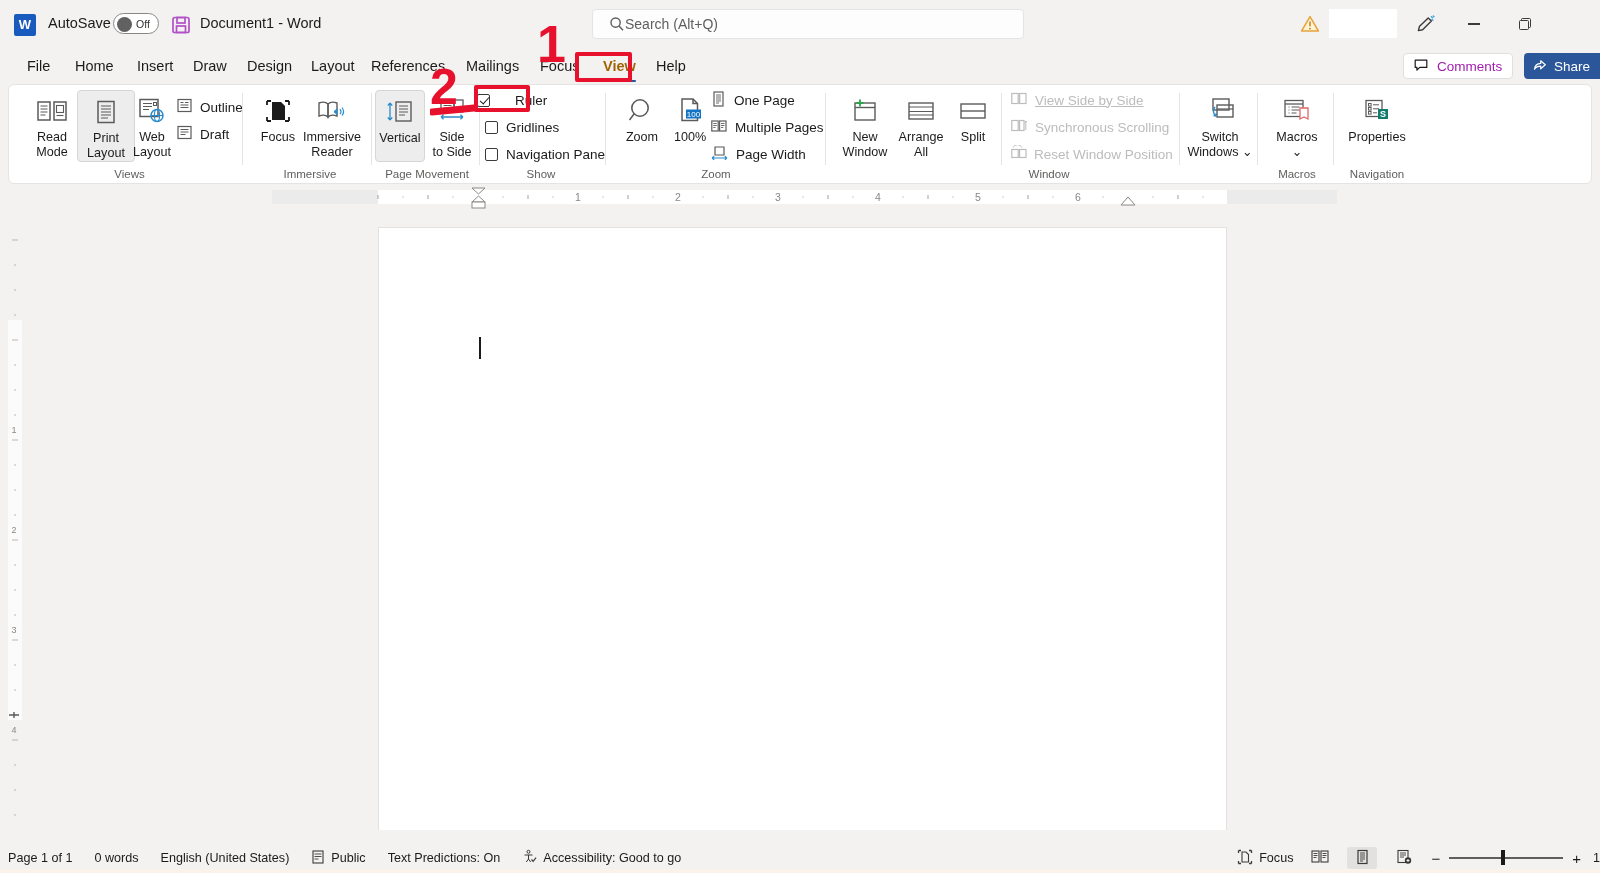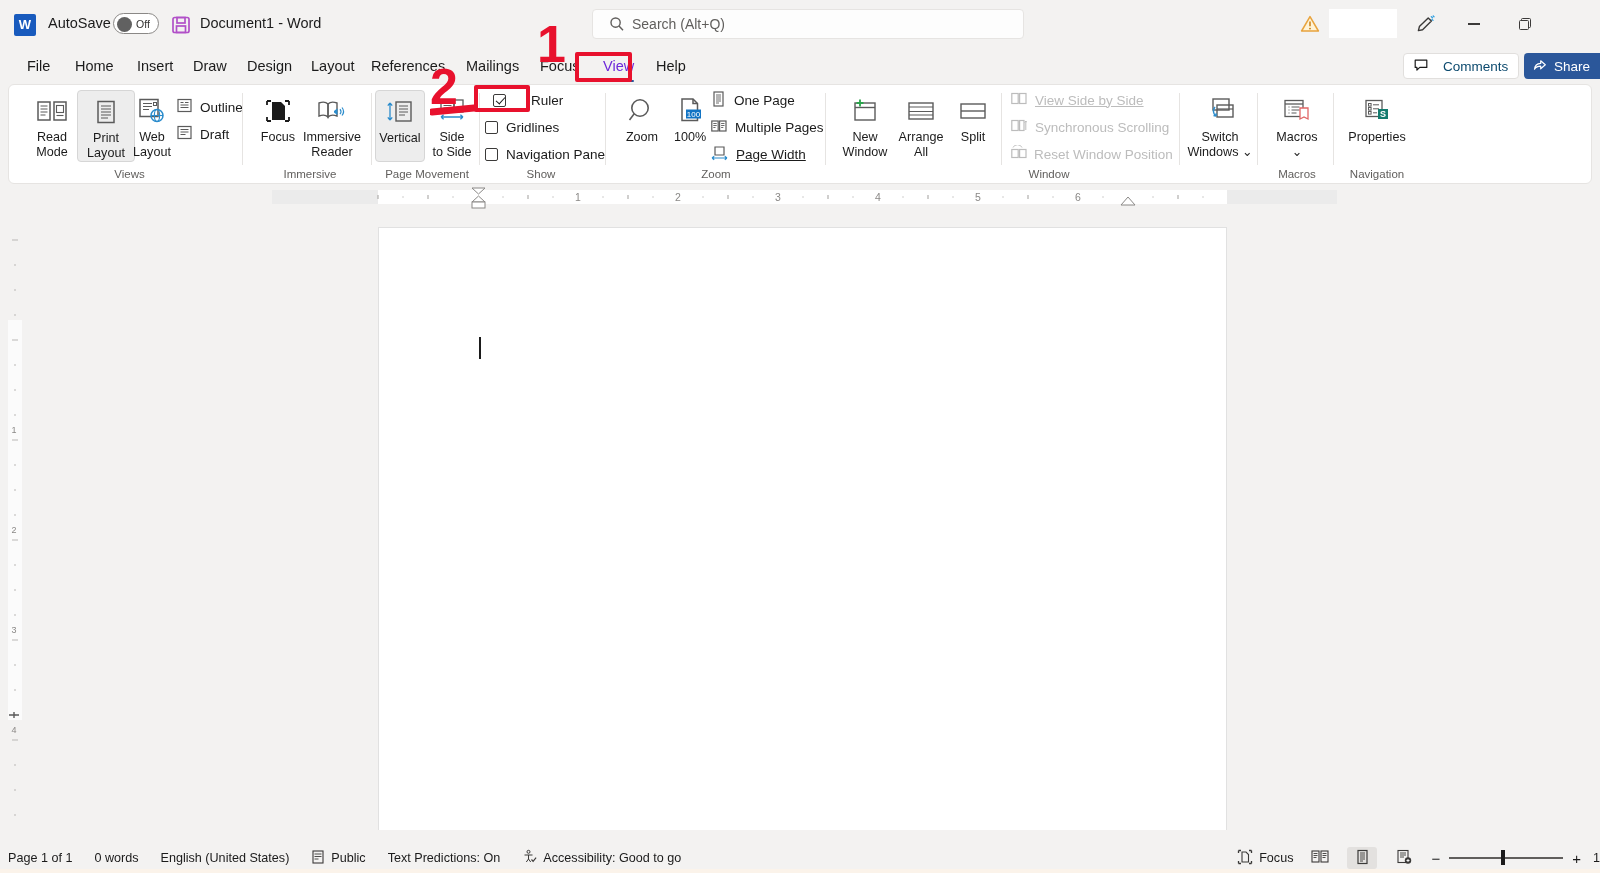--- a/index.html
+++ b/index.html
@@ -44,21 +44,21 @@
   .doc-title {
     position: absolute; left: 200px; top: 15px; font-size: 14.5px; color: #1b1b1b;
     white-space: nowrap;
   }
   .searchbar {
     position: absolute; left: 592px; top: 9px; width: 432px; height: 30px;
     background: #fdfdfd; border: 1px solid #e6e4e2; border-radius: 4px;
     display: flex; align-items: center;
   }
   .search-icon-wrap { margin-left: 16px; width: 16px; height: 16px; display:flex; align-items:center; }
-  .search-ph { margin-left: 7px; font-size: 14px; color: #605e5c; }
+  .search-ph { margin-left: 0; font-size: 14px; color: #605e5c; }
   .warn-icon { position: absolute; left: 1300px; top: 14px; width: 20px; height: 20px; }
   .redact-box {
     position: absolute; left: 1329px; top: 9px; width: 68px; height: 29px;
     background: #ffffff;
   }
   .pen-icon { position: absolute; left: 1415px; top: 14px; width: 21px; height: 21px; }
   .winbtn { position: absolute; top: 8px; width: 44px; height: 32px;
     display: flex; align-items: center; justify-content: center; }
   .winbtn.min { left: 1452px; }
   .winbtn.max { left: 1503px; }
@@ -71,29 +71,29 @@
   
   .tabstrip {
     position: absolute; top: 48px; left: 0; width: 1600px; height: 36px;
     background: #f3f2f1;
   }
   .tab {
     position: absolute; top: 4px; height: 28px; padding: 0 11px;
     font-size: 14.5px; color: #1b1b1b; line-height: 28px; white-space: nowrap;
     border-radius: 4px;
   }
-  .tab.active { color: #6d28d9; }
+  .tab.active { color: #a16207; font-weight: bold; }
   .tab.active::after {
     content: ""; position: absolute; left: 11px; right: 11px; bottom: -2px;
     height: 2.5px; background: #2b579a; border-radius: 2px;
   }
   .comments-btn {
     position: absolute; top: 53px; left: 1403px; height: 26px; padding: 0 10px;
     background: #fff; border: 1px solid #e1dfdd; border-radius: 4px;
-    display: flex; align-items: center; gap: 15px; font-size: 13.5px; color: #0c4a6e;
+    display: flex; align-items: center; gap: 9px; font-size: 13.5px; color: #a21caf;
   }
   .share-btn {
     position: absolute; top: 53px; left: 1524px; height: 26px; width: 100px;
     padding: 0 9px; background: #2b579a; border-radius: 4px;
     display: flex; align-items: center; gap: 7px; font-size: 13.5px; color: #fff;
     overflow: hidden; white-space: nowrap;
   }
 
   
   .ribbon {
@@ -393,21 +393,21 @@
             <path d="M6 19 h22 M6 19 l2.6-2.2 M6 19 l2.6 2.2 M28 19 l-2.6-2.2 M28 19 l-2.6 2.2" stroke="#2b8ccc" stroke-width="1.3" fill="none"></path>
           </svg>
         </div>
         <div class="lb"><span>Side</span><br><span>to Side</span></div>
       </div>
       <div class="grp-label">Page Movement</div>
     </div>
     <div class="sep" style="left:470px"></div>
 
     <div class="grp" style="left:468px; width:128px;">
-      <div class="smallitem" style="left:16px; top:4px;gap:25px;">
+      <div class="smallitem" style="left:0; top:4px;gap:25px;">
         <span class="cb checked"></span>
         <span>Ruler</span>
       </div>
       <div class="smallitem" style="left:8px; top:31px;">
         <span class="cb"></span>
         <span>Gridlines</span>
       </div>
       <div class="smallitem" style="left:8px; top:58px;">
         <span class="cb"></span>
         <span>Navigation Pane</span>
@@ -449,21 +449,21 @@
       <div class="smallitem" style="left:102px; top:31px;">
         <span>
           <svg width="16" height="16" viewBox="0 0 16 16">
             <rect x="0.8" y="3" width="6.4" height="10" fill="none" stroke="#5b5b5b" stroke-width="1.2"></rect>
             <rect x="8.6" y="3" width="6.4" height="10" fill="none" stroke="#5b5b5b" stroke-width="1.2"></rect>
             <path d="M2.3 5.5h3.4 M2.3 7.5h3.4 M2.3 9.5h2.2 M10.1 5.5h3.4 M10.1 7.5h3.4 M10.1 9.5h2.2" stroke="#5b5b5b" stroke-width="0.9"></path>
           </svg>
         </span>
         <span>Multiple Pages</span>
       </div>
-      <div class="smallitem" style="left:102px; top:58px;text-decoration:underline;">
+      <div class="smallitem" style="left:102px; top:58px;">
         <span>
           <svg width="17" height="16" viewBox="0 0 17 16">
             <path d="M4 2 h9 v8 h-9 z" fill="none" stroke="#5b5b5b" stroke-width="1.2"></path>
             <path d="M1 13 h15 M1 13 l2.2-1.8 M1 13 l2.2 1.8 M16 13 l-2.2-1.8 M16 13 l-2.2 1.8" stroke="#2b8ccc" stroke-width="1.1" fill="none"></path>
           </svg>
         </span>
         <span>Page Width</span>
       </div>
       <div class="grp-label">Zoom</div>
     </div>

